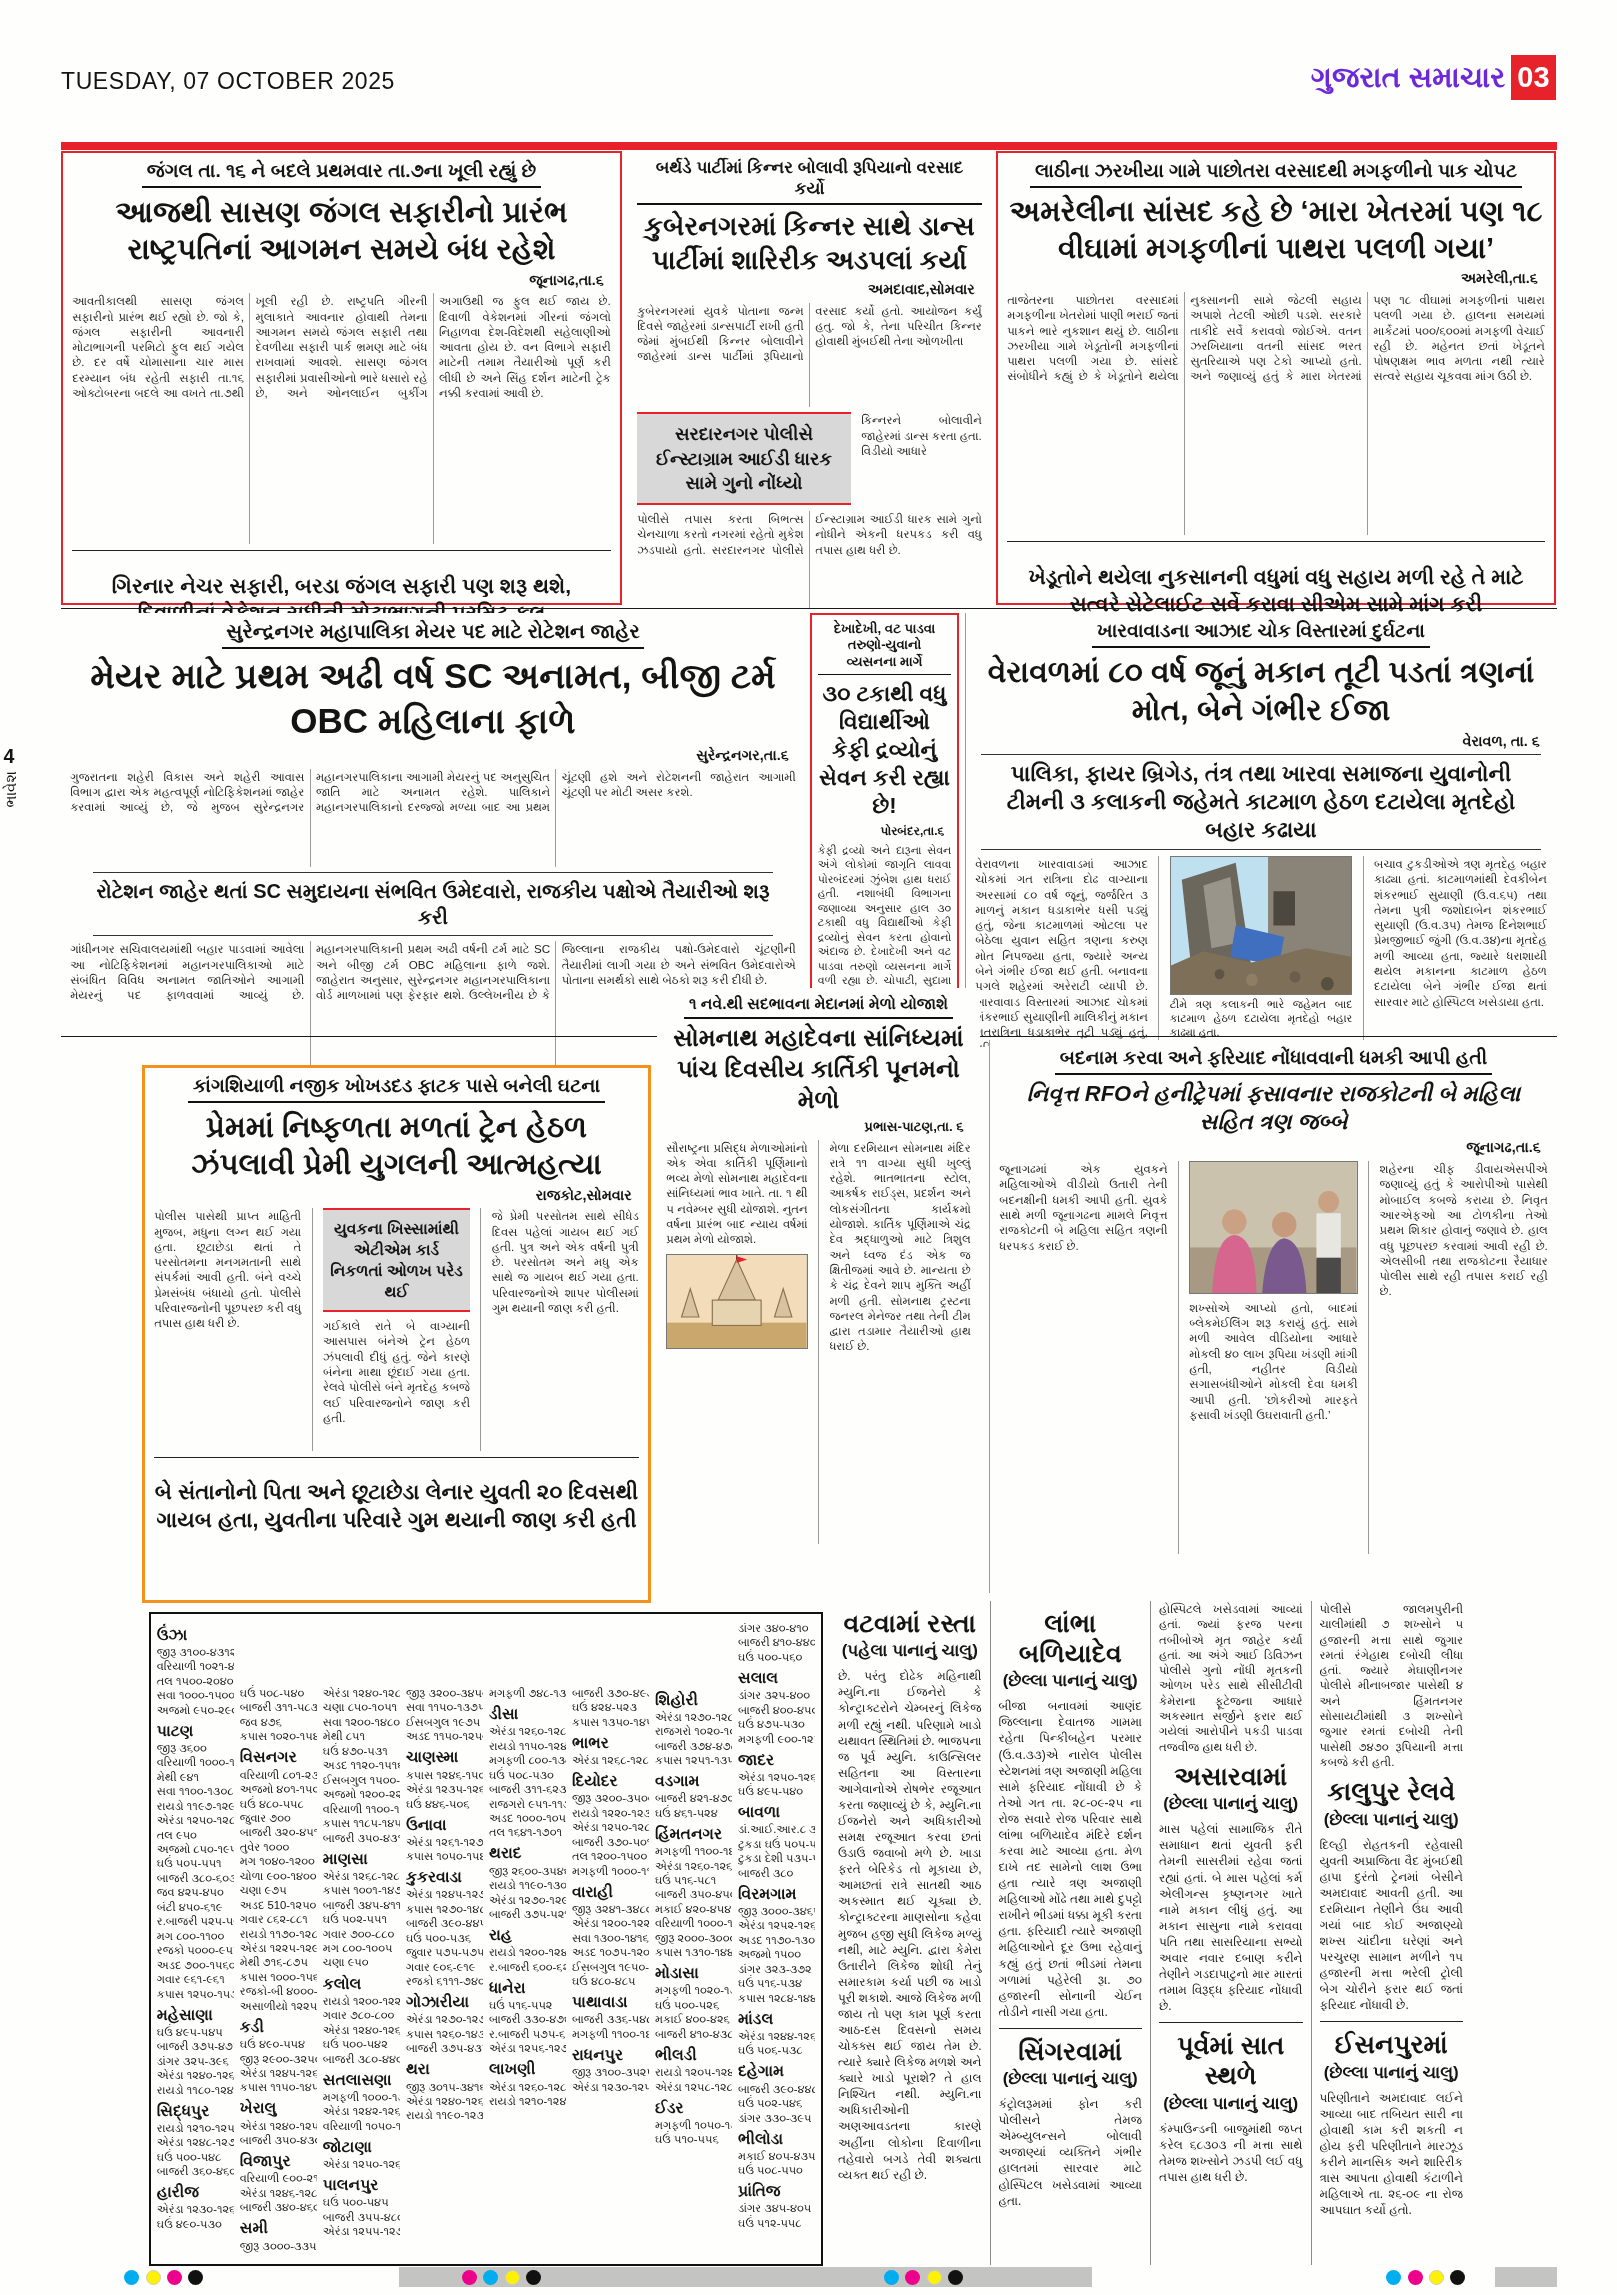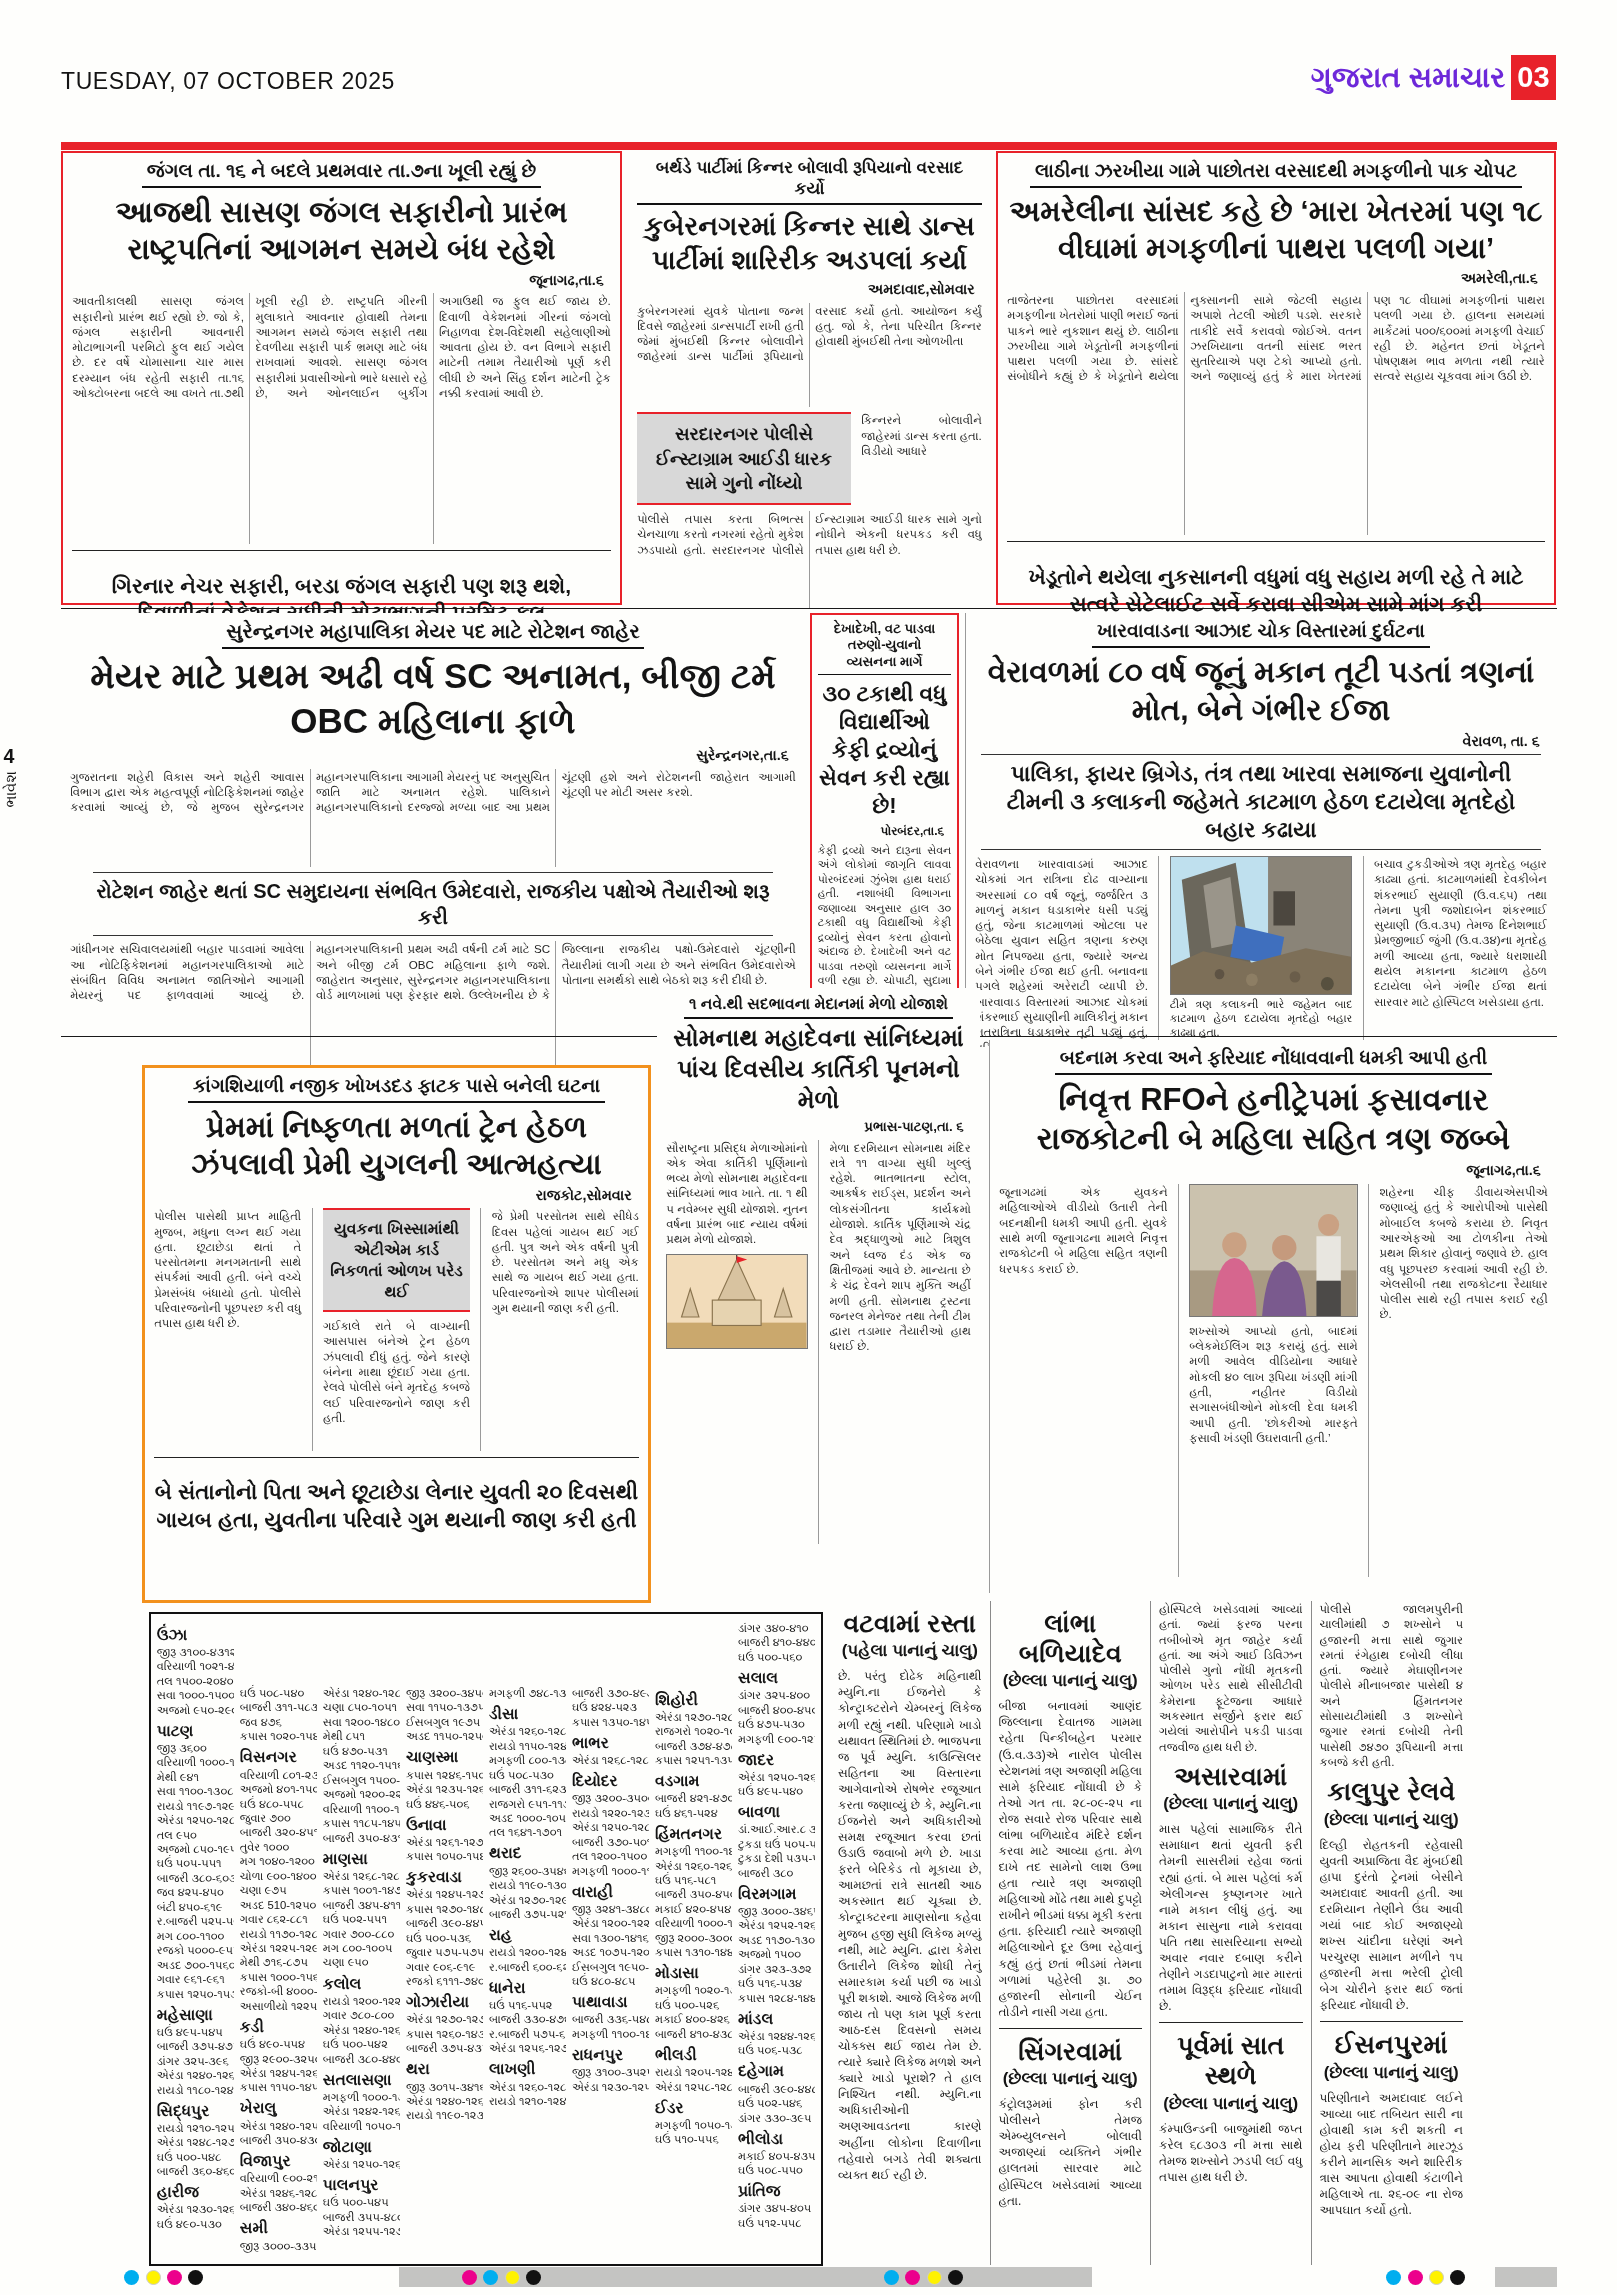--- a/index.html
+++ b/index.html
@@ -191,21 +191,21 @@
             <polygon points="120,2 138,8 120,14" fill="#e8222a"></polygon>
           </svg>
         </div>
       </div>
       <div class="fcol vr body">મેળા દરમિયાન સોમનાથ મંદિર રાત્રે ૧૧ વાગ્યા સુધી ખુલ્લું રહેશે. ભાતભાતના સ્ટોલ, આકર્ષક રાઈડ્સ, પ્રદર્શન અને લોકસંગીતના કાર્યક્રમો યોજાશે. કાર્તિક પૂર્ણિમાએ ચંદ્ર દેવ શ્રદ્ધાળુઓ માટે ત્રિશુલ અને ધ્વજ દંડ એક જ ક્ષિતીજમાં આવે છે. માન્યતા છે કે ચંદ્ર દેવને શાપ મુક્તિ અહીં મળી હતી. સોમનાથ ટ્રસ્ટના જનરલ મેનેજર તથા તેની ટીમ દ્વારા તડામાર તૈયારીઓ હાથ ધરાઈ છે.</div>
     </div>
   </div>
 
   <div class="art rule-left" style="left:989px;top:1040px;width:568px;height:553px;">
     <div class="kicker" style="font-size:19px;">બદનામ કરવા અને ફરિયાદ નોંધાવવાની ધમકી આપી હતી</div>
-    <div class="headline" style="font-size:31px;">નિવૃત્ત RFOને હનીટ્રેપમાં ફસાવનાર રાજકોટની બે મહિલા સહિત ત્રણ જબ્બે</div>
+    <div class="headline" style="font-size:22px;font-style:italic;">નિવૃત્ત RFOને હનીટ્રેપમાં ફસાવનાર રાજકોટની બે મહિલા સહિત ત્રણ જબ્બે</div>
     <div class="dateline">જૂનાગઢ,તા.૬</div>
     <div class="flexrow" style="height:393px;overflow:hidden;">
       <div class="fcol body">જૂનાગઢમાં એક યુવકને મહિલાઓએ વીડીયો ઉતારી તેની બદનક્ષીની ધમકી આપી હતી. યુવકે સાથે મળી જૂનાગઢના મામલે નિવૃત્ત રાજકોટની બે મહિલા સહિત ત્રણની ધરપકડ કરાઈ છે.</div>
       <div class="fcol vr">
         <div class="photo" style="height:133px;margin-bottom:5.8px;">
           <svg width="100%" height="100%" viewBox="0 0 300 230" preserveAspectRatio="none">
             <rect width="300" height="230" fill="#cbc2ae"></rect>
             <rect y="150" width="300" height="80" fill="#a89a82"></rect>
             <circle cx="80" cy="105" r="22" fill="#caa183"></circle>
             <path d="M40,230 Q45,130 80,128 Q118,130 120,230 Z" fill="#d6668e"></path>

